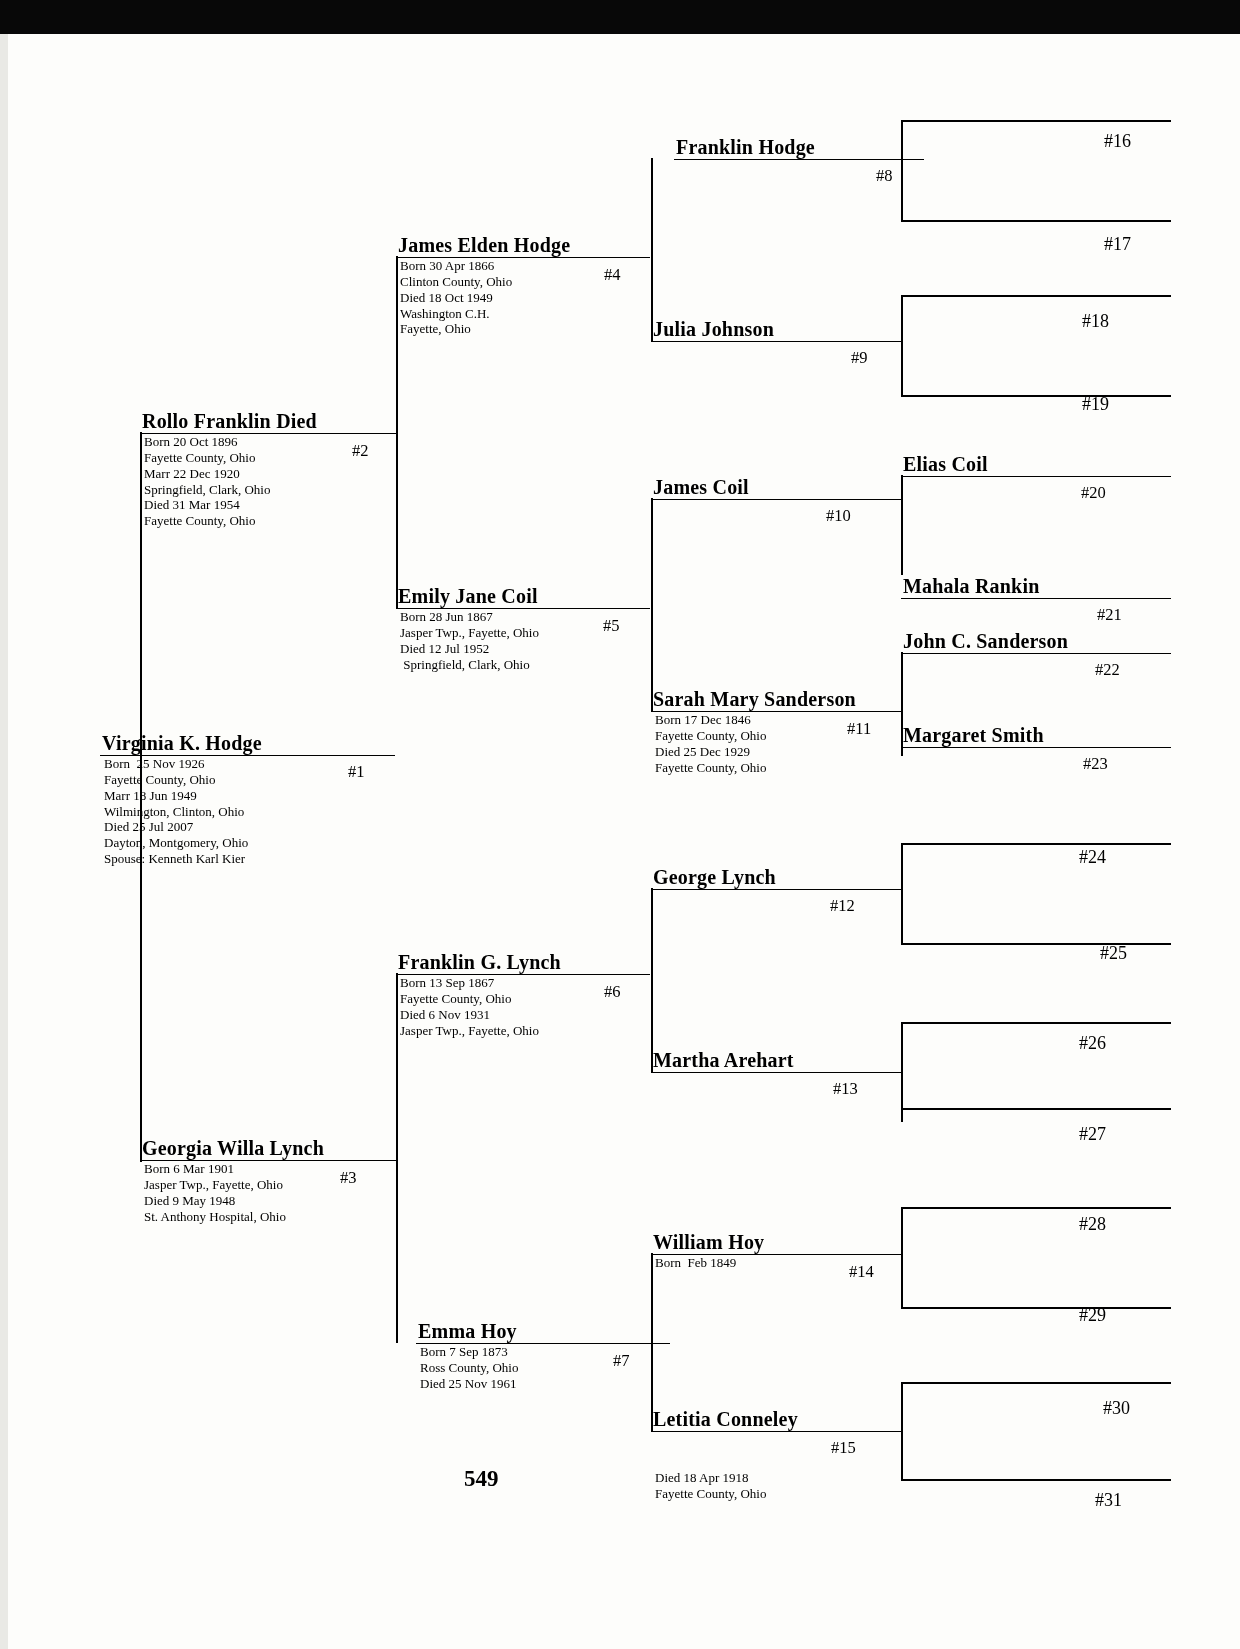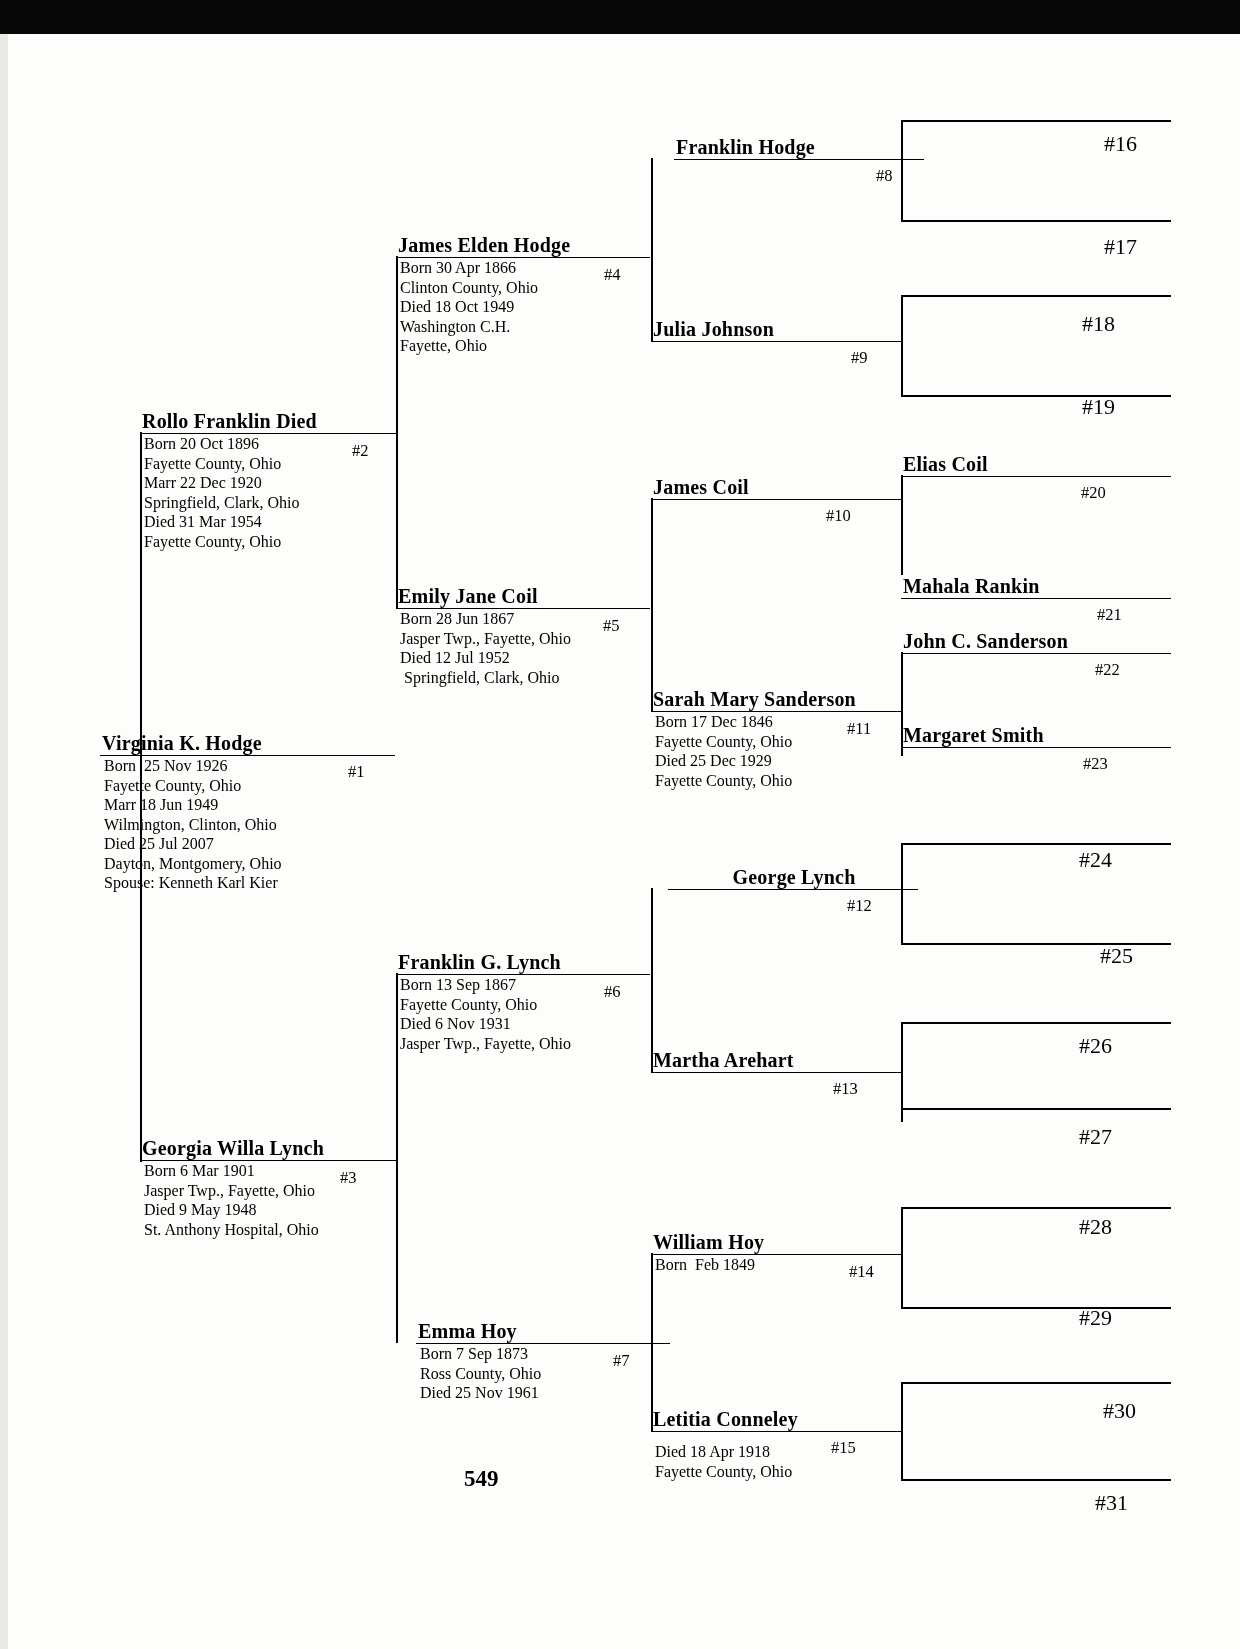--- a/index.html
+++ b/index.html
@@ -38,40 +38,40 @@
     letter-spacing: 0.2px;
     white-space: nowrap;
     padding-left: 2px;
     line-height: 1.15;
   }
   .node .rule {
     border-bottom: 1.5px solid #000;
     width: 100%;
   }
   .node .detail {
-    font-size: 16px;
+    font-size: 13px;
     line-height: 1.22;
     padding-left: 4px;
     white-space: pre;
   }
   .node .num {
     position: absolute;
     font-size: 16.5px;
     font-weight: normal;
   }
   .num-bold { font-weight: bold; }
   .line {
     position: absolute;
     background: #000;
   }
   .vline { width: 1.5px; }
   .hline { height: 1.5px; }
   .empty-num {
     position: absolute;
-    font-size: 22px;
+    font-size: 18px;
   }
   .page-number {
     position: absolute;
     font-weight: bold;
     font-size: 23px;
   }
 </style>
 </head>
 <body>
 
@@ -181,21 +181,21 @@
   <div class="node" style="left:651px; top:688px; width:250px;">
     <div class="name">Sarah Mary Sanderson</div>
     <div class="rule"></div>
     <div class="detail">Born 17 Dec 1846
 Fayette County, Ohio
 Died 25 Dec 1929
 Fayette County, Ohio</div>
     <div class="num" style="left:196px; top:31px;">#11</div>
   </div>
 
-  <div class="node" style="left:668px; top:866px; width:250px;text-align:center;">
+  <div class="node" style="left:651px; top:866px; width:250px;">
     <div class="name">George Lynch</div>
     <div class="rule"></div>
     <div class="num" style="left:179px; top:30px;">#12</div>
   </div>
 
   <div class="node" style="left:651px; top:1049px; width:250px;">
     <div class="name">Martha Arehart</div>
     <div class="rule"></div>
     <div class="num" style="left:182px; top:30px;">#13</div>
   </div>
@@ -204,21 +204,21 @@
     <div class="name">William Hoy</div>
     <div class="rule"></div>
     <div class="detail">Born  Feb 1849</div>
     <div class="num" style="left:198px; top:31px;">#14</div>
   </div>
 
   <div class="node" style="left:651px; top:1408px; width:250px;">
     <div class="name">Letitia Conneley</div>
     <div class="rule"></div>
     <div class="num" style="left:180px; top:30px;">#15</div>
-    <div class="detail" style="margin-top:10px;">Died 18 Apr 1918
+    <div class="detail" style="margin-top:38px;">Died 18 Apr 1918
 Fayette County, Ohio</div>
   </div>
 
   <div class="line vline" style="left:651px; top:158px; height:183px;"></div>
   <div class="line vline" style="left:651px; top:498px; height:213px;"></div>
   <div class="line vline" style="left:651px; top:888px; height:184px;"></div>
   <div class="line vline" style="left:651px; top:1253px; height:178px;"></div>
 
   <div class="line hline" style="left:901px; top:120px; width:270px;"></div>
   <div class="line vline" style="left:901px; top:120px; height:100px;"></div>

